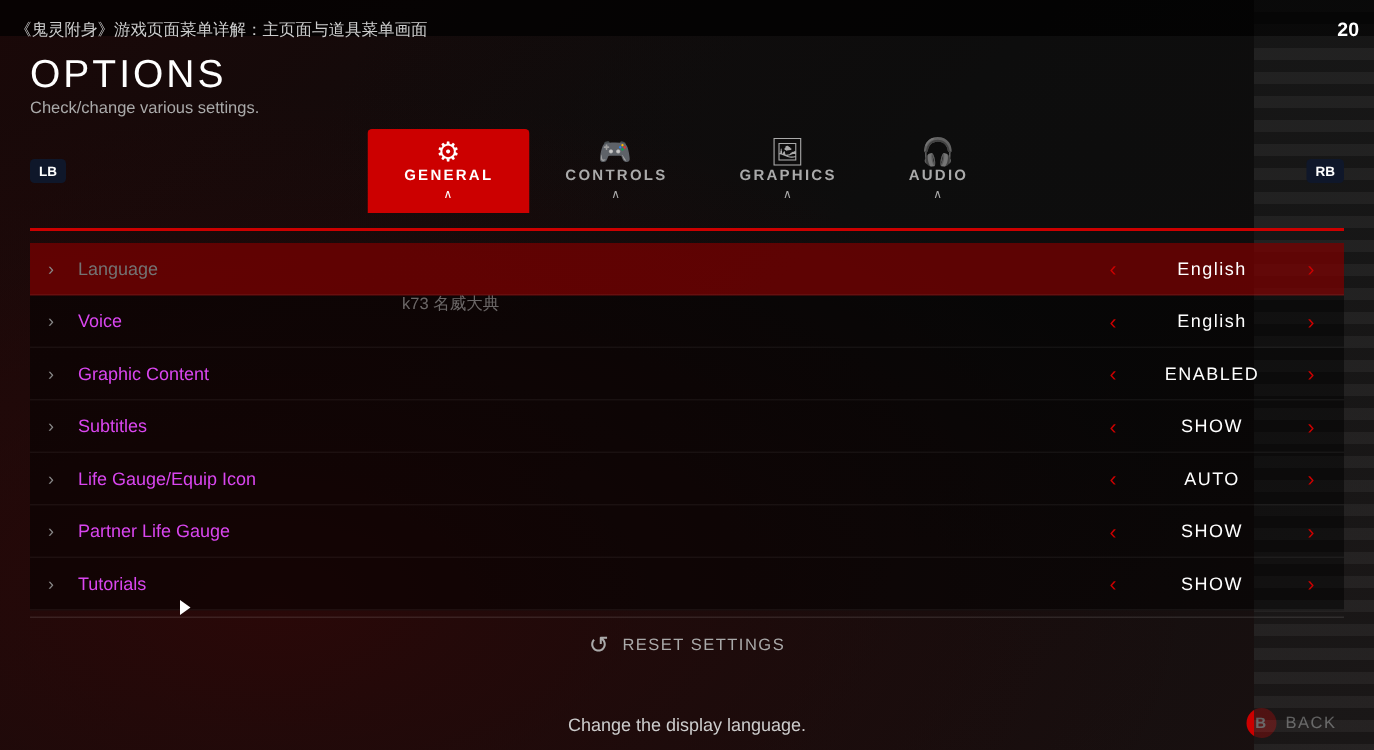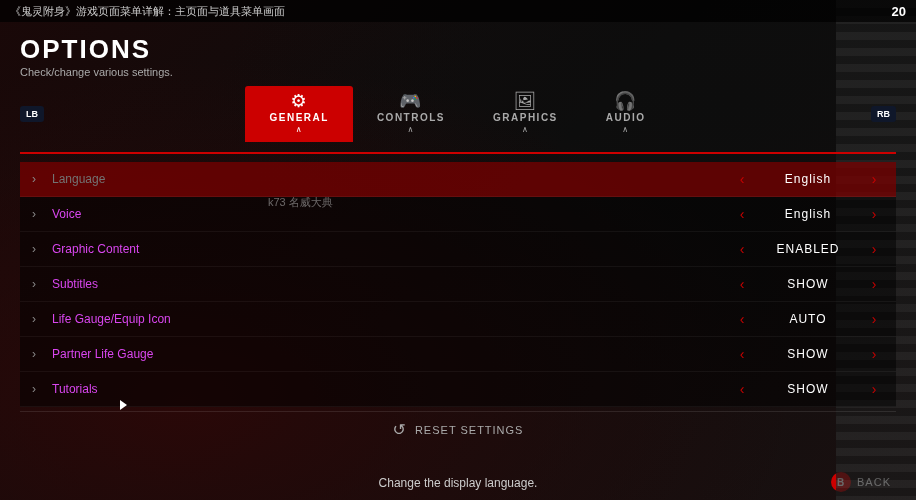--- a/index.html
+++ b/index.html
@@ -42,22 +42,21 @@
     
     .top-banner {
       position: absolute;
       top: 0;
       left: 0;
       right: 0;
       height: 22px;
       background: rgba(0,0,0,0.7);
       z-index: 10;
       display: flex;
-      align-items: center;
-      padding: 0 10px;
+      padding: 12px 10px;
       font-size: 11px;
       color: #ccc;
     }
 
     .top-banner-text {
       flex: 1;
     }
 
     .top-right-badge {
       color: #fff;
@@ -77,21 +76,21 @@
     }
 
     
     .header {
       margin-bottom: 8px;
     }
 
     .options-title {
       color: #ffffff;
       font-size: 26px;
-      font-weight: bold;
+      font-weight: normal;
       letter-spacing: 2px;
       text-transform: uppercase;
     }
 
     .options-subtitle {
       color: #aaa;
       font-size: 11px;
       margin-top: 1px;
     }
 

